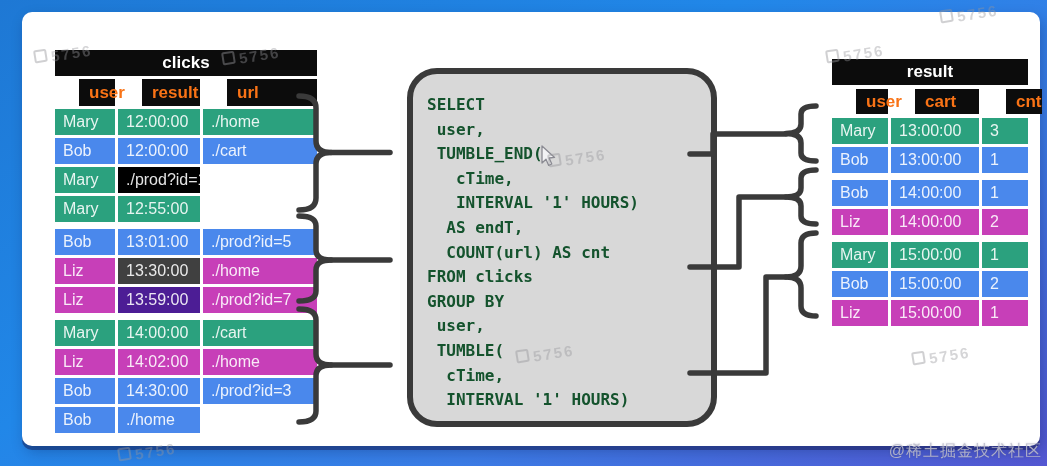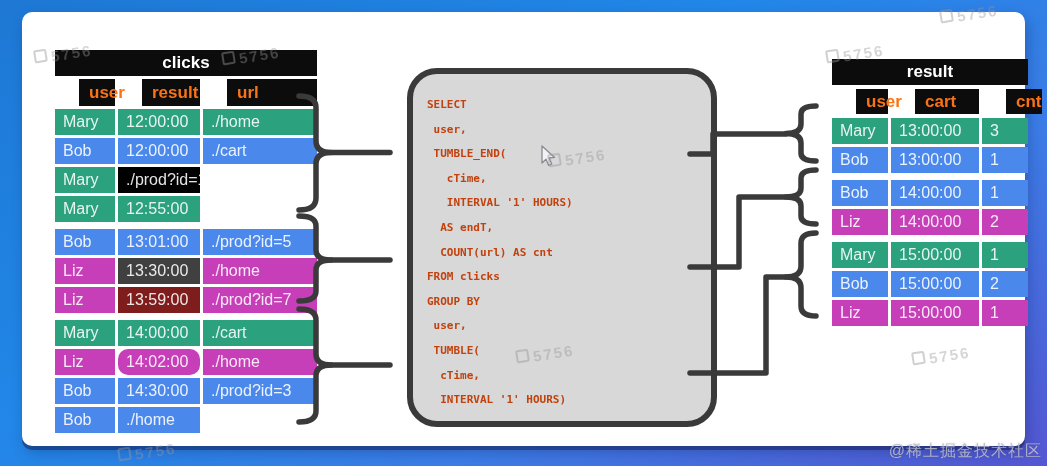--- a/index.html
+++ b/index.html
@@ -1,20 +1,20 @@
 <!DOCTYPE html>
 <html style="--header: #0c0c0c; --boxbg: #d8d8d8; --stroke: #3a3a3a;"><head>
 <meta charset="utf-8">
 <style>
   html,body{margin:0;padding:0;}
   body{width:1047px;height:466px;overflow:hidden;font-family:"Liberation Sans",sans-serif;}
   .stage{position:relative;width:1047px;height:466px;
          background:linear-gradient(150deg,#1e78d4 0%,#2187e8 40%,#3b7ce6 68%,#5457d2 100%);}
   .card{position:absolute;left:22px;top:12px;width:1003px;height:434px;background:#ffffff;
-        border-radius:10px;box-shadow:0 4px 0 rgba(20,25,80,.45), 3px 6px 14px rgba(0,10,60,.25);}
+        border-radius:10px;box-shadow:0 4px 0 rgba(20,25,80,.45), 3px 6px 14px rgba(0,10,60,.25);padding-left:15px;}
   
   .tbl{position:absolute;}
   .tbl-title{height:26px;line-height:26px;background:var(--header);color:#fff;text-align:center;
              font-weight:bold;font-size:17px;margin-bottom:3px;}
   .tbl-head{display:grid;column-gap:3px;margin-bottom:3px;}
   .tbl-head .cell{background:var(--header);color:#f97316;font-weight:bold;font-size:17px;
                   height:27px;line-height:27px;padding-left:10px;margin-left:24px;}
   .tbl-body .group{display:flex;flex-direction:column;row-gap:3px;margin-bottom:7px;}
   .row{display:grid;column-gap:3px;height:26px;}
   .row .cell{color:rgba(255,255,255,.89);font-size:16px;line-height:26px;padding-left:8px;
@@ -23,21 +23,21 @@
   .clicks .tbl-head,.clicks .row{grid-template-columns:60px 82px 1fr;}
   .result{left:810px;top:47px;width:196px;}
   .result .tbl-head,.result .row{grid-template-columns:56px 88px 1fr;}
   .result .tbl-head{margin-bottom:4px;}
   .result .tbl-head .cell{height:25px;line-height:25px;}
   .result .tbl-title{margin-bottom:4px;}
   
   .sqlbox{position:absolute;left:385px;top:56px;width:310px;height:359px;box-sizing:border-box;
           background:var(--boxbg);border:6px solid var(--stroke);border-radius:30px;}
   .sqlbox pre{margin:0;position:absolute;left:14px;top:19px;font-family:"DejaVu Sans Mono",monospace;
-              font-weight:bold;font-size:11px;line-height:24.6px;color:#c2410c;}
+              font-weight:bold;font-size:16px;line-height:24.6px;color:#14532d;}
   
   .overlay{position:absolute;left:0;top:0;pointer-events:none;}
   .wm{position:absolute;color:rgba(150,150,155,.4);font-size:15px;font-weight:bold;
       transform:rotate(-9deg);letter-spacing:2px;pointer-events:none;}
   .wm .mark{display:inline-block;width:9px;height:9px;border:2px solid rgba(150,150,155,.45);
             border-radius:2px;margin-right:4px;vertical-align:1px;}
   .attribution{position:absolute;right:5px;bottom:4px;font-size:16px;letter-spacing:1px;
                color:rgba(190,190,205,.85);text-shadow:0 0 2px rgba(80,80,120,.35);}
 </style>
 </head>
@@ -80,33 +80,33 @@
               <div class="cell" style="background: rgb(74, 136, 236);">13:01:00</div>
               <div class="cell" style="background: rgb(74, 136, 236);">./prod?id=5</div>
             </div>
             <div class="row">
               <div class="cell" style="background: rgb(199, 63, 184);">Liz</div>
               <div class="cell" style="background: #404040;">13:30:00</div>
               <div class="cell" style="background: rgb(199, 63, 184);">./home</div>
             </div>
             <div class="row">
               <div class="cell" style="background: rgb(199, 63, 184);">Liz</div>
-              <div class="cell" style="background: #7f1d1d;">13:59:00</div>
+              <div class="cell" style="background: #4c1d95;">13:59:00</div>
               <div class="cell" style="background: rgb(199, 63, 184);">./prod?id=7</div>
             </div>
           </div>
           <div class="group">
             <div class="row">
               <div class="cell" style="background: rgb(43, 161, 126);">Mary</div>
               <div class="cell" style="background: rgb(43, 161, 126);">14:00:00</div>
               <div class="cell" style="background: rgb(43, 161, 126);">./cart</div>
             </div>
             <div class="row">
               <div class="cell" style="background: rgb(199, 63, 184);">Liz</div>
-              <div class="cell" style="background: rgb(199, 63, 184); border-radius: 10px;">14:02:00</div>
+              <div class="cell" style="background: rgb(199, 63, 184);">14:02:00</div>
               <div class="cell" style="background: rgb(199, 63, 184);">./home</div>
             </div>
             <div class="row">
               <div class="cell" style="background: rgb(74, 136, 236);">Bob</div>
               <div class="cell" style="background: rgb(74, 136, 236);">14:30:00</div>
               <div class="cell" style="background: rgb(74, 136, 236);">./prod?id=3</div>
             </div>
             <div class="row">
               <div class="cell" style="background: rgb(74, 136, 236);">Bob</div>
               <div class="cell" style="background: rgb(74, 136, 236);">./home</div>

